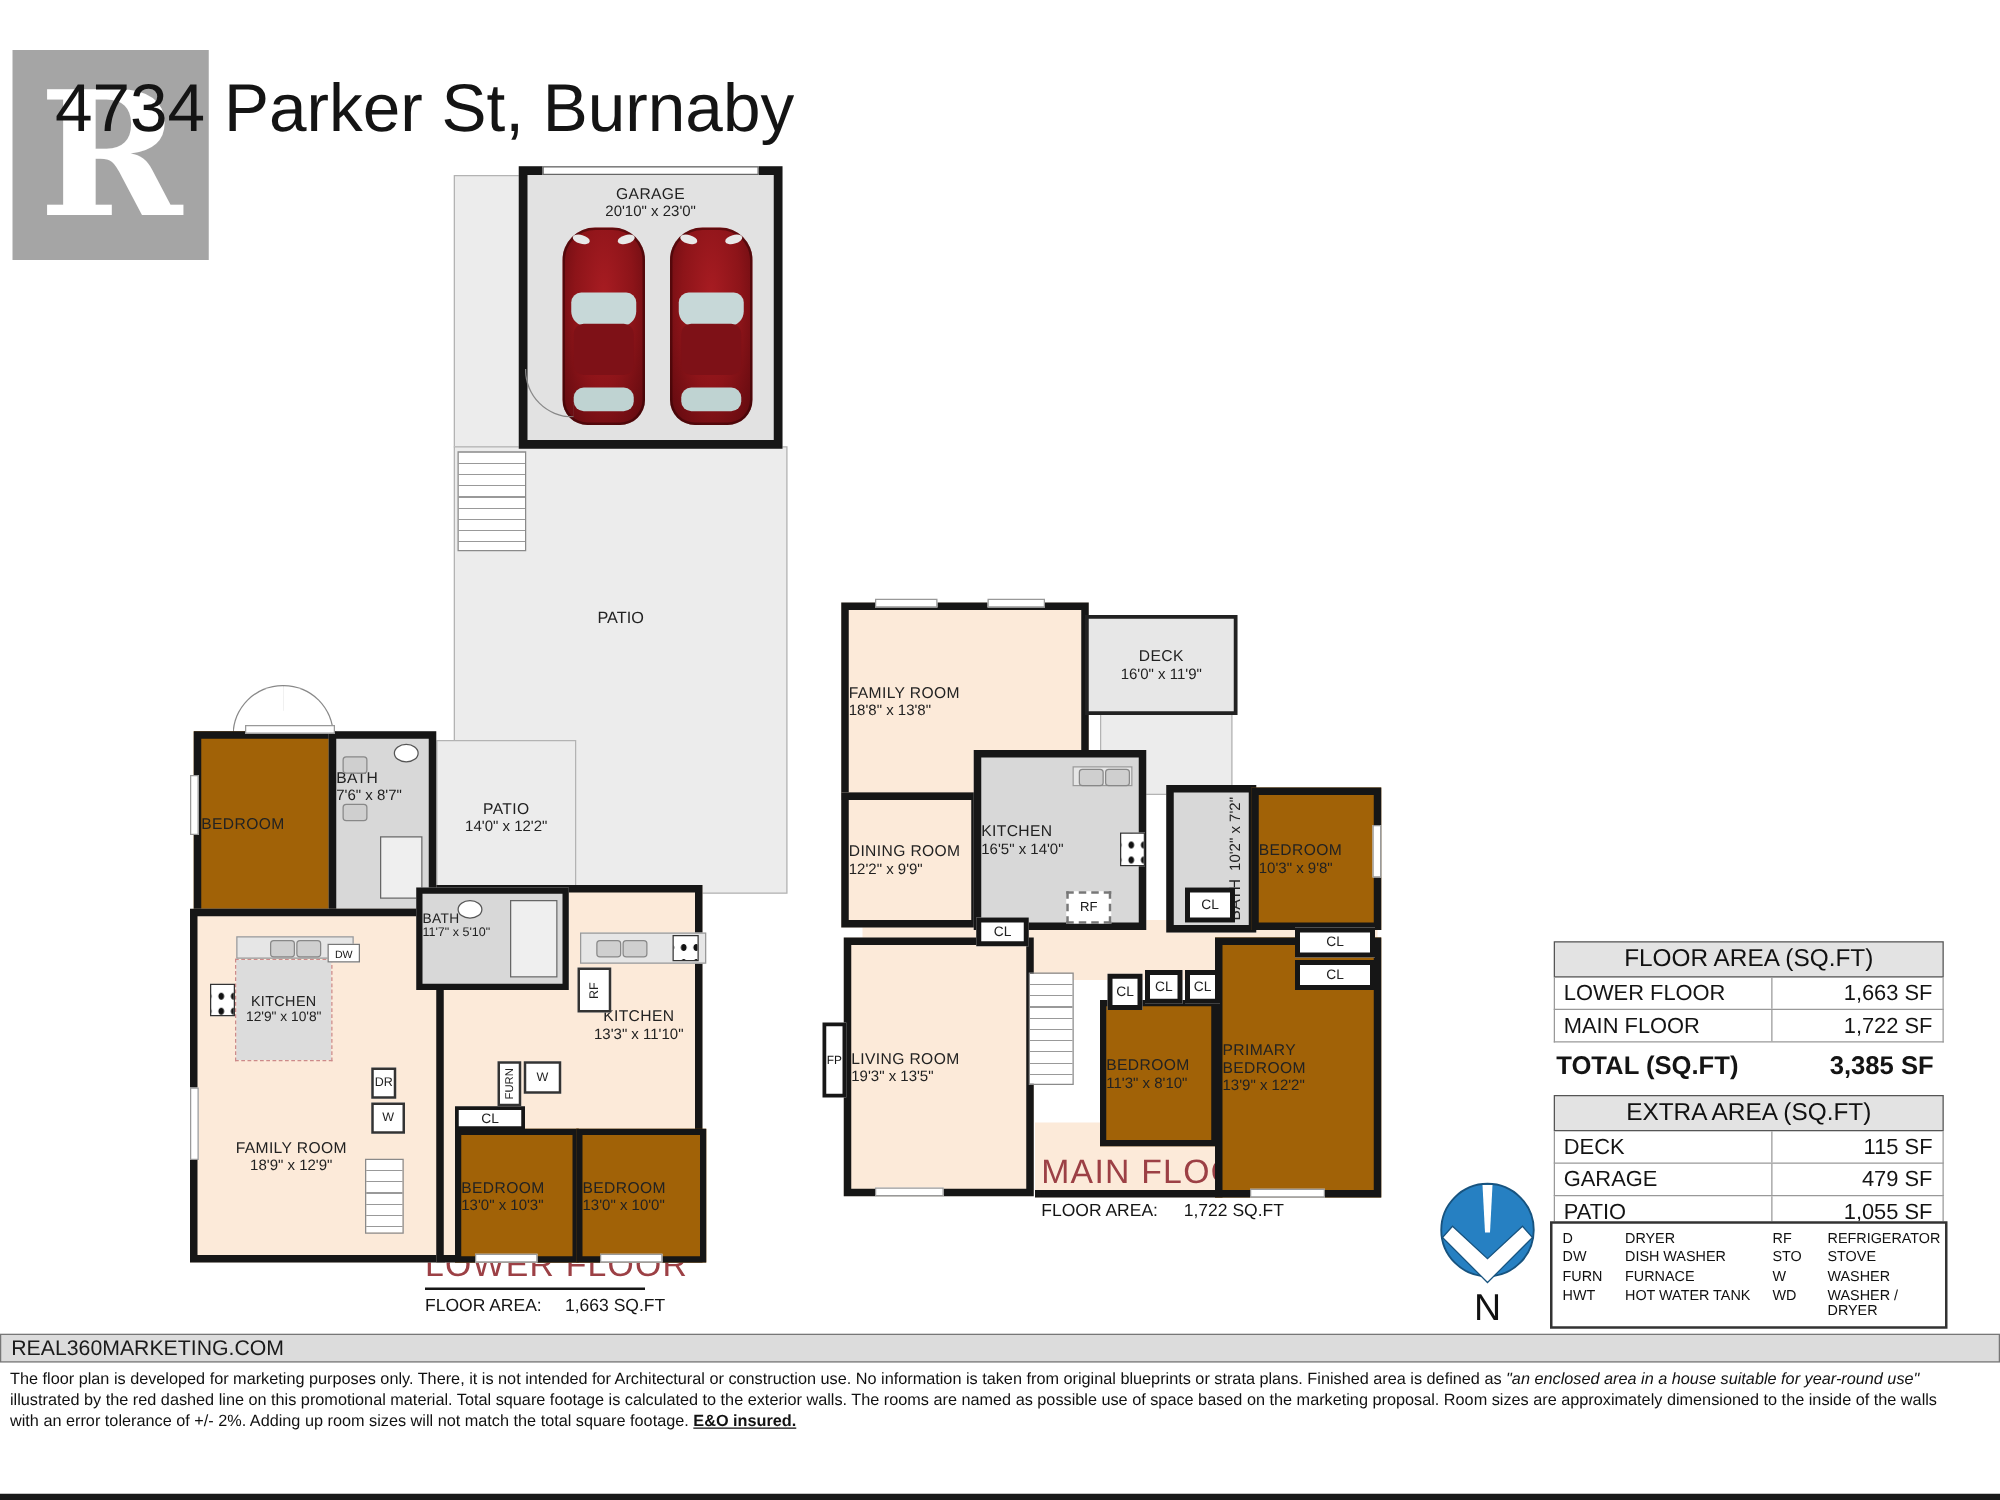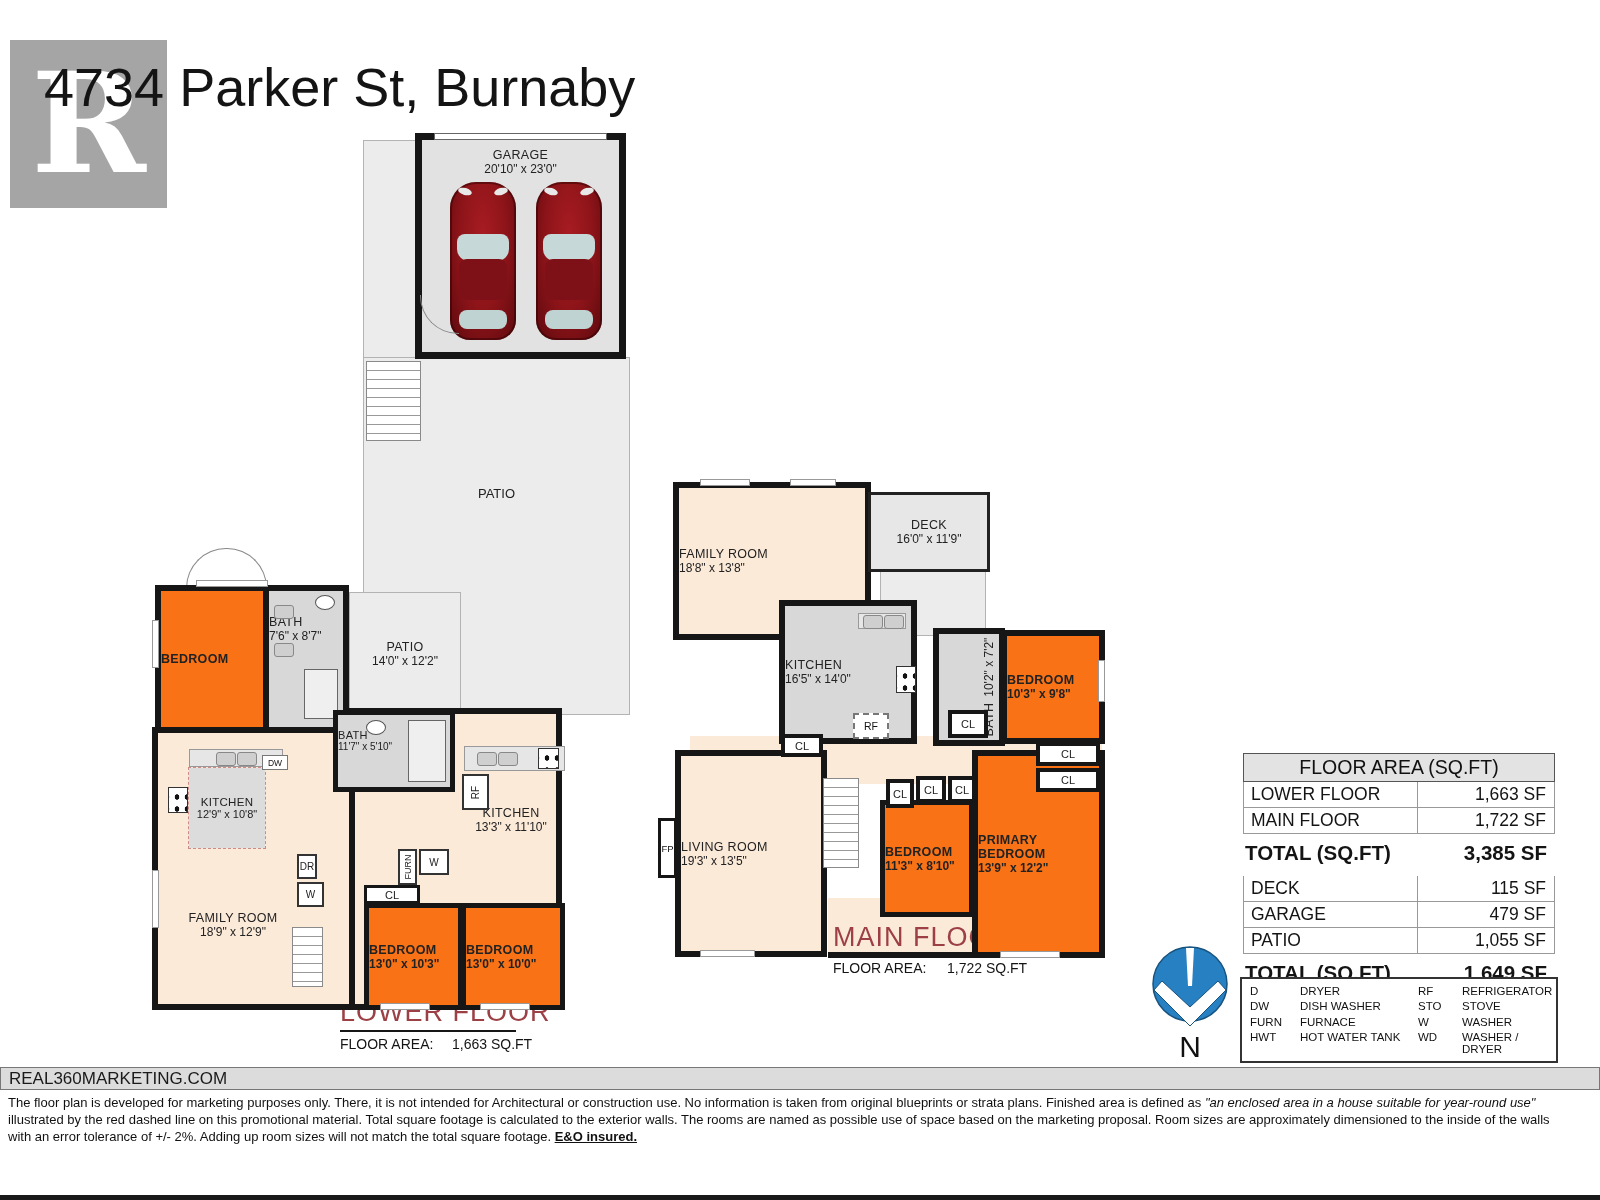--- a/index.html
+++ b/index.html
@@ -45,21 +45,21 @@
   #car-1{left:28px;top:42px;} #car-2{left:114px;top:42px;}
   .car .windshield{position:absolute;left:7px;right:7px;top:33%;height:17%;background:#c7d8d8;border-radius:8px 8px 12px 12px;}
   .car .roof{position:absolute;left:9px;right:9px;top:49%;height:26%;background:#7e1117;border-radius:8px;}
   .car .rearwin{position:absolute;left:9px;right:9px;bottom:7%;height:12%;background:#bfd3d2;border-radius:8px;}
   .car .hl-l,.car .hl-r{position:absolute;top:6px;width:14px;height:7px;background:#e8e8e8;border-radius:50%;}
   .car .hl-l{left:8px;transform:rotate(15deg);} .car .hl-r{right:8px;transform:rotate(-15deg);}
 
   
   .room{position:absolute;border:6px solid #161616;box-sizing:border-box;display:flex;flex-direction:column;
         align-items:flex-start;justify-content:center;text-align:center;z-index:1;}
-  .room.peach{background:#fcead9;} .room.blue{background:#f97316;font-weight:bold;} .room.gray{background:#d8d8d8;}
+  .room.peach{background:#fcead9;} .room.blue{background:#a16207;} .room.gray{background:#d8d8d8;}
   .rname{font-size:12.5px;color:#222;letter-spacing:.3px;} .rdims{font-size:12px;color:#222;}
   .closet{position:absolute;background:#fff;border:4px solid #161616;box-sizing:border-box;
           display:flex;align-items:center;justify-content:center;font-size:11px;color:#222;z-index:6;}
   .appl{position:absolute;background:#fff;border:2px solid #333;box-sizing:border-box;display:flex;
         align-items:center;justify-content:center;font-size:10px;color:#222;z-index:6;}
   .vrot{transform:rotate(-90deg);white-space:nowrap;}
   .counter{position:absolute;background:#e6e6e6;border:1px solid #999;box-sizing:border-box;z-index:5;}
   .sinktub{position:absolute;background:#cfcfcf;border:1px solid #888;border-radius:3px;width:18px;height:12px;}
   .stove{position:absolute;background:#fff;border:1px solid #333;box-sizing:border-box;z-index:6;
          background-image:radial-gradient(#111 2px,transparent 2.6px);background-size:10px 12px;background-position:3px 3px;}
@@ -295,20 +295,24 @@
     <div class="rname">FAMILY ROOM</div>
     <div class="rdims">18'8" x 13'8"</div>
   </div>
 
   <div id="m-deck">
     <div class="rname">DECK</div>
     <div class="rdims">16'0" x 11'9"</div>
   </div>
   <div id="deck-landing" class="thinarea"></div>
 
+  <div class="room peach" id="m-dining">
+    <div class="rname">DINING ROOM</div>
+    <div class="rdims">12'2" x 9'9"</div>
+  </div>
 
   <div class="room gray" id="m-kitchen">
     <div class="rname">KITCHEN</div>
     <div class="rdims">16'5" x 14'0"</div>
   </div>
   <div class="counter" id="m-island">
     <div class="sinktub" style="left:4px;top:1px;"></div>
     <div class="sinktub" style="left:25px;top:1px;"></div>
   </div>
   <div class="stove" id="m-stove"></div>
@@ -377,20 +381,21 @@
       <div class="fa-lab">MAIN FLOOR</div>
       <div class="fa-val">1,722 SF</div>
     </div>
     <div class="fa-total">
       <div class="fa-lab">TOTAL (SQ.FT)</div>
       <div class="fa-val">3,385 SF</div>
     </div>
   </div>
 
   <div class="fa-table" id="table-extra">
+    <div class="fa-head">EXTRA AREA (SQ.FT)</div>
     <div class="fa-row">
       <div class="fa-lab">DECK</div>
       <div class="fa-val">115 SF</div>
     </div>
     <div class="fa-row">
       <div class="fa-lab">GARAGE</div>
       <div class="fa-val">479 SF</div>
     </div>
     <div class="fa-row">
       <div class="fa-lab">PATIO</div>

